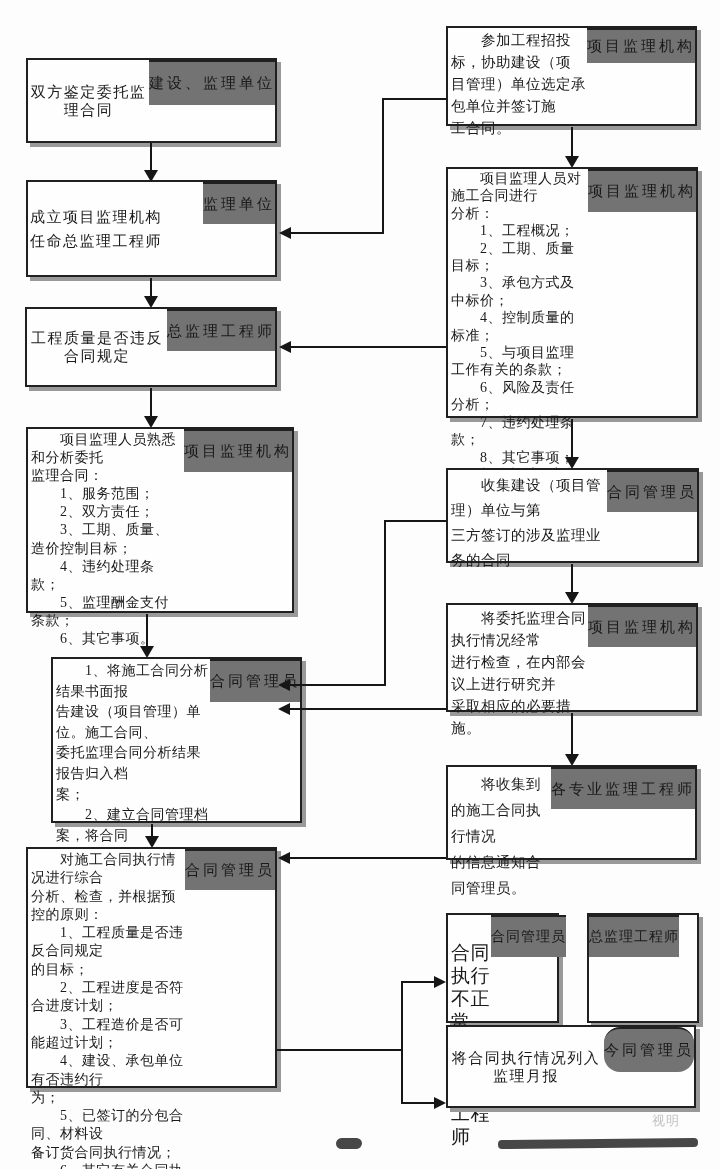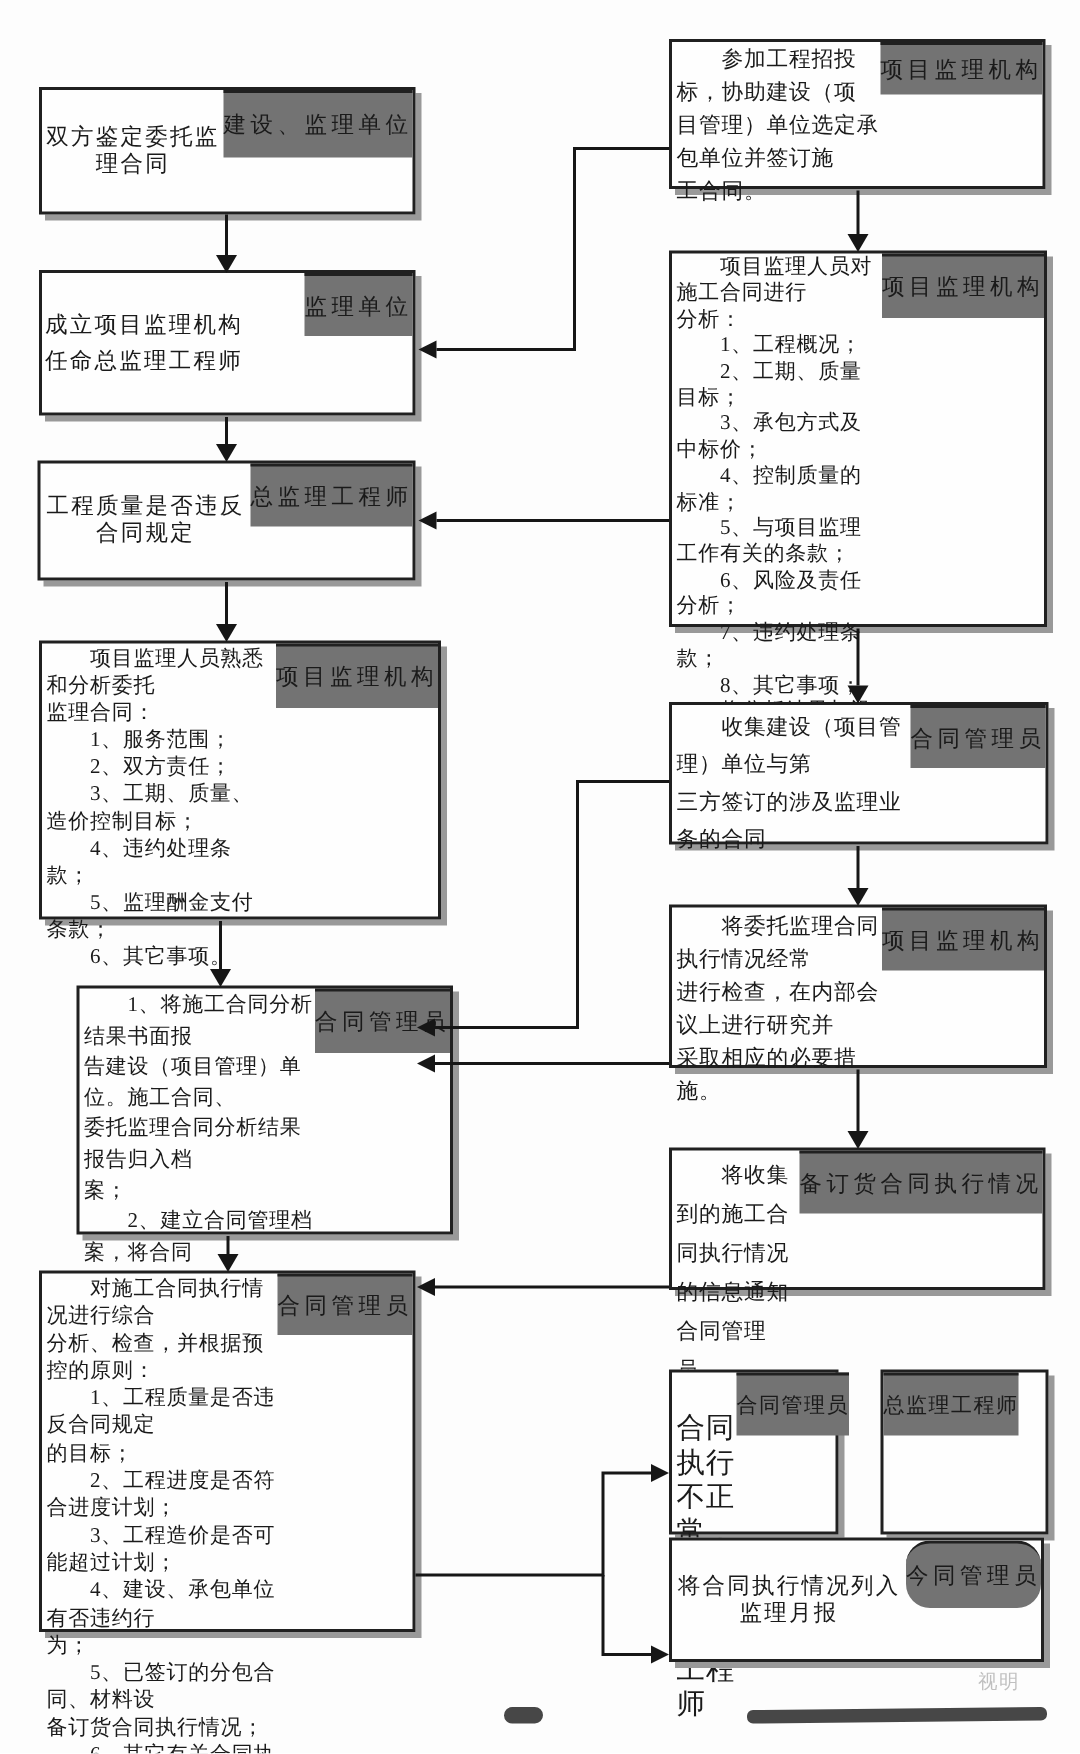--- a/index.html
+++ b/index.html
@@ -128,21 +128,21 @@
   <div class="box" style="left:446px;top:603px;width:252px;height:109px;">
     <div class="box-body" style="font-size:14.5px;line-height:22px;padding-top:2px;">　　将委托监理合同执行情况经常
 进行检查，在内部会议上进行研究并
 采取相应的必要措施。</div>
     <div class="box-footer" style="height:40px;">项目监理机构</div>
   </div>
 
   <div class="box" style="left:446px;top:765px;width:251px;height:95px;">
     <div class="box-body" style="font-size:14.5px;line-height:26px;padding-top:4px;">　　将收集到的施工合同执行情况
 的信息通知合同管理员。</div>
-    <div class="box-footer" style="height:40px;">备订货合同执行情况</div>
+    <div class="box-footer" style="height:40px;">各专业监理工程师</div>
   </div>
 
   <div class="box" style="left:446px;top:913px;width:113px;height:110px;">
     <div class="box-body" style="font-size:19px;line-height:23px;padding-top:3px;">　　合同执行
 不正常，报告总
 监理工程师</div>
     <div class="box-footer" style="height:40px;font-size:14px;letter-spacing:1px;">合同管理员</div>
   </div>
 
   <div class="box" style="left:587px;top:913px;width:112px;height:110px;">

